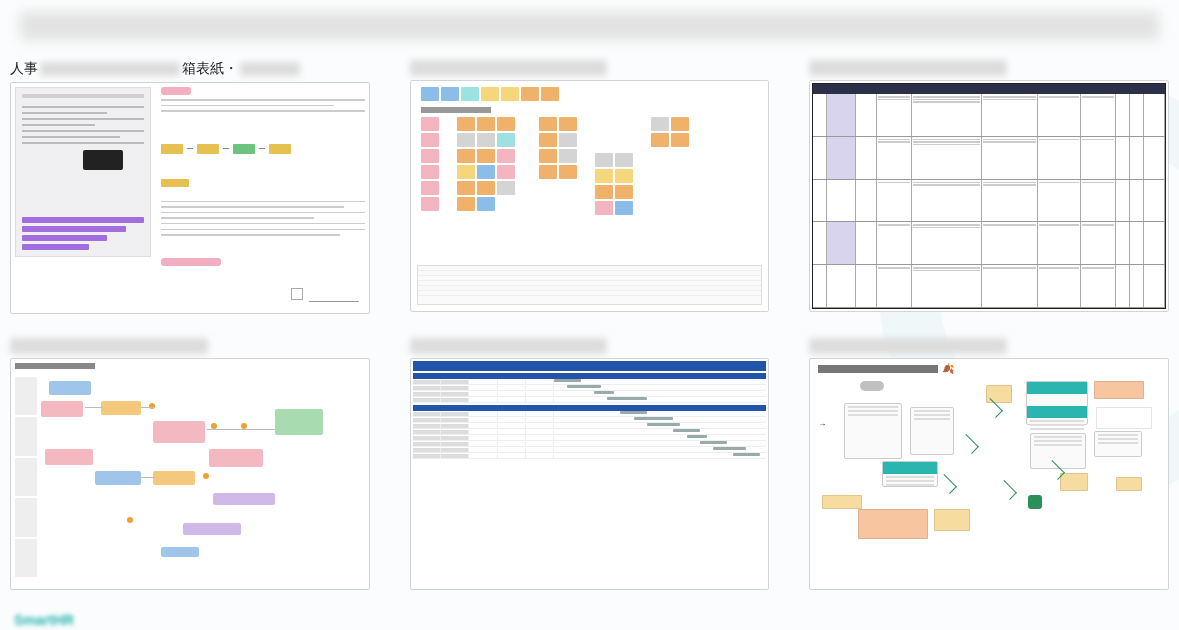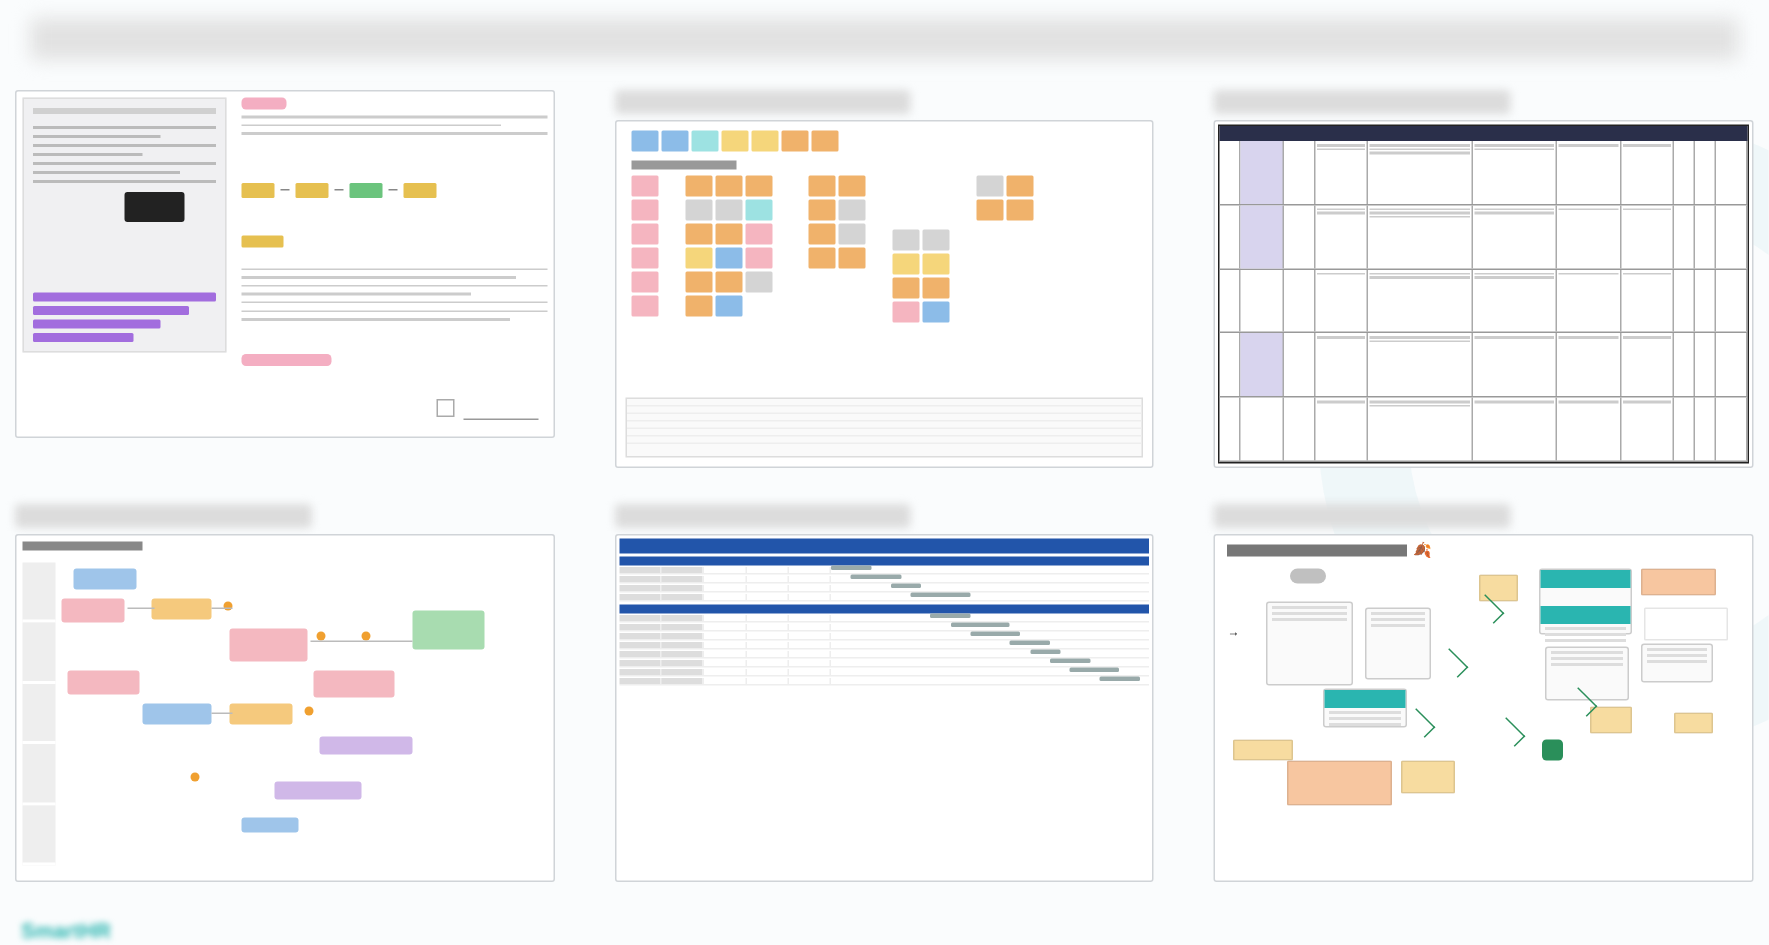--- a/index.html
+++ b/index.html
@@ -89,20 +89,23 @@
 </style>
 </head>
 <body>
 
 <div class="bg-curve"></div>
 <div class="blurred-header"></div>
 
 <div class="grid">
 
   <div class="card">
+    <div class="card-title-partial">
+      <span>人事</span><span class="blur-overlay"></span><span>箱表紙・</span><span class="blur-overlay" style="width:60px"></span>
+    </div>
     <div class="thumb">
       <div class="t1-panel">
         <div class="t1-lines">
             <div class="t1-line"></div>
             <div class="t1-line" style="width:70%"></div>
             <div class="t1-line"></div>
             <div class="t1-line" style="width:60%"></div>
             <div class="t1-line"></div>
             <div class="t1-line" style="width:80%"></div>
             <div class="t1-line"></div>

